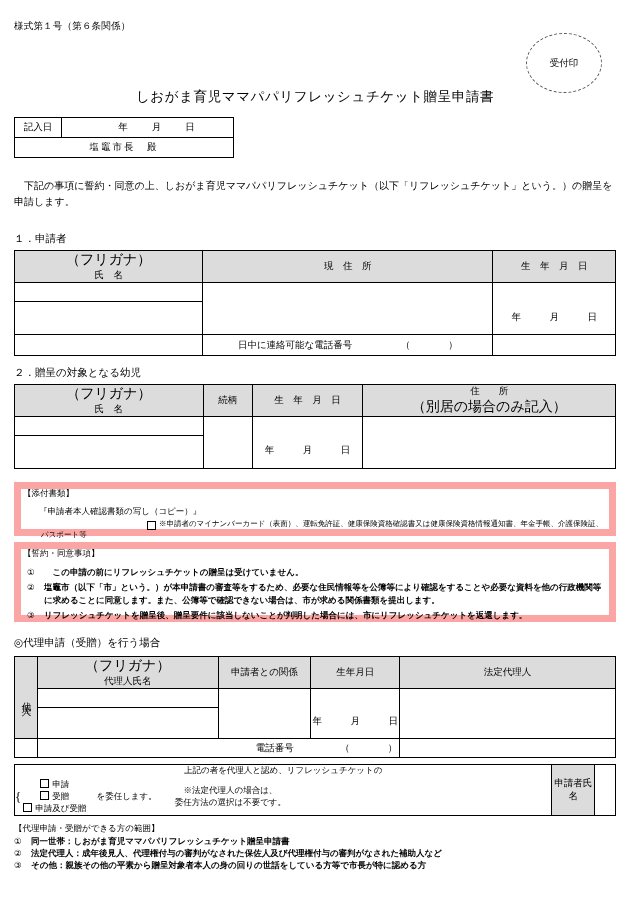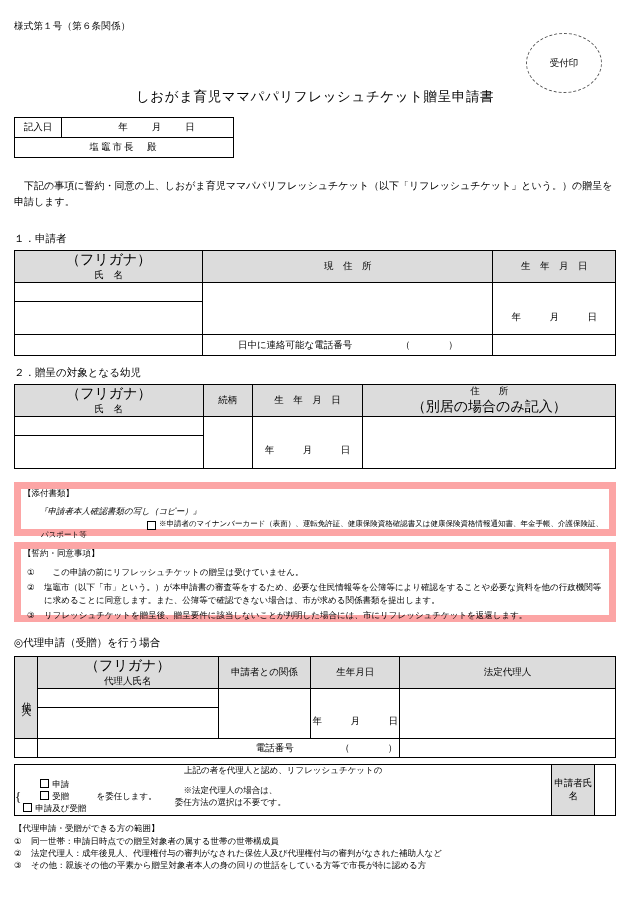--- a/index.html
+++ b/index.html
@@ -19,21 +19,21 @@
   table{border-collapse:collapse;font-size:9.5px;}
   .tbl{position:absolute;border:1px solid #000;}
   .tbl td{border:1px solid #000;padding:0;vertical-align:middle;text-align:center;}
   .sh{background:#dcdcdc;}
   .small{font-size:14px;}
   .tiny{font-size:7.5px;}
   .boxnote{position:absolute;border:7px solid #fca5a5;font-size:8.5px;box-sizing:border-box;}
   .chk{display:inline-block;width:7px;height:7px;border:1px solid #000;margin-right:3px;vertical-align:-1px;}
   .nl{display:flex;font-size:8.5px;line-height:1.45;}
   .nl .n{width:17px;flex:none;text-align:left;}
-  .nl .t{flex:1;}
+  .nl .t{flex:1;font-weight:bold;}
   .vert{writing-mode:vertical-rl;text-orientation:upright;letter-spacing:2px;}
   .ftr{position:absolute;left:14px;font-size:8.5px;line-height:1.5;}
   .cellpad{padding:2px 4px;text-align:left;}
 </style>
 </head>
 <body>
 
 <div class="page">
 
   <div class="formno">様式第１号（第６条関係）</div>
@@ -114,21 +114,21 @@
       <td rowspan="2"></td>
     </tr>
     <tr>
       <td style="height:32px;"></td>
     </tr>
   </tbody>
     </table>
 
   <div class="boxnote" style="left:14px;top:482px;width:602px;height:54px;padding:6px 6px 4px 6px;">
     <div style="position:absolute;left:2px;top:-1px;font-size:8.5px;">【添付書類】</div>
-    <div style="margin-top:11px;margin-left:12px;font-style:italic;">『申請者本人確認書類の写し（コピー）』</div>
+    <div style="margin-top:11px;margin-left:12px;">『申請者本人確認書類の写し（コピー）』</div>
     <div style="display:flex;margin-top:1px;justify-content:flex-end;">
       <span class="chk" style="margin-top:2px;margin-left:2px;"></span>
       <span class="tiny" style="line-height:1.4;">※申請者のマイナンバーカード（表面）、運転免許証、健康保険資格確認書又は健康保険資格情報通知書、年金手帳、介護保険証、</span>
     </div>
     <div class="tiny" style="margin-left:14px;">パスポート等</div>
   </div>
 
   <div class="boxnote" style="left:14px;top:542px;width:602px;height:80px;padding:5px 6px;">
     <div style="position:absolute;left:2px;top:-1px;font-size:8.5px;">【誓約・同意事項】</div>
     <div style="margin-top:12px;">
@@ -209,21 +209,21 @@
       </td>
       <td style="width:20px;"></td>
     </tr>
   </tbody>
     </table>
 
   <div class="ftr" style="top:822px;width:602px;">
     <div>【代理申請・受贈ができる方の範囲】</div>
     <div class="nl">
         <span class="n">①</span>
-        <span class="t">同一世帯：申請日時点での贈呈対象者の属する世帯の世帯構成員</span>
+        <span class="t">同一世帯：しおがま育児ママパパリフレッシュチケット贈呈申請書</span>
       </div>
     <div class="nl">
         <span class="n">②</span>
         <span class="t">法定代理人：成年後見人、代理権付与の審判がなされた保佐人及び代理権付与の審判がなされた補助人など</span>
       </div>
     <div class="nl">
         <span class="n">③</span>
         <span class="t">その他：親族その他の平素から贈呈対象者本人の身の回りの世話をしている方等で市長が特に認める方</span>
       </div>
   </div>

